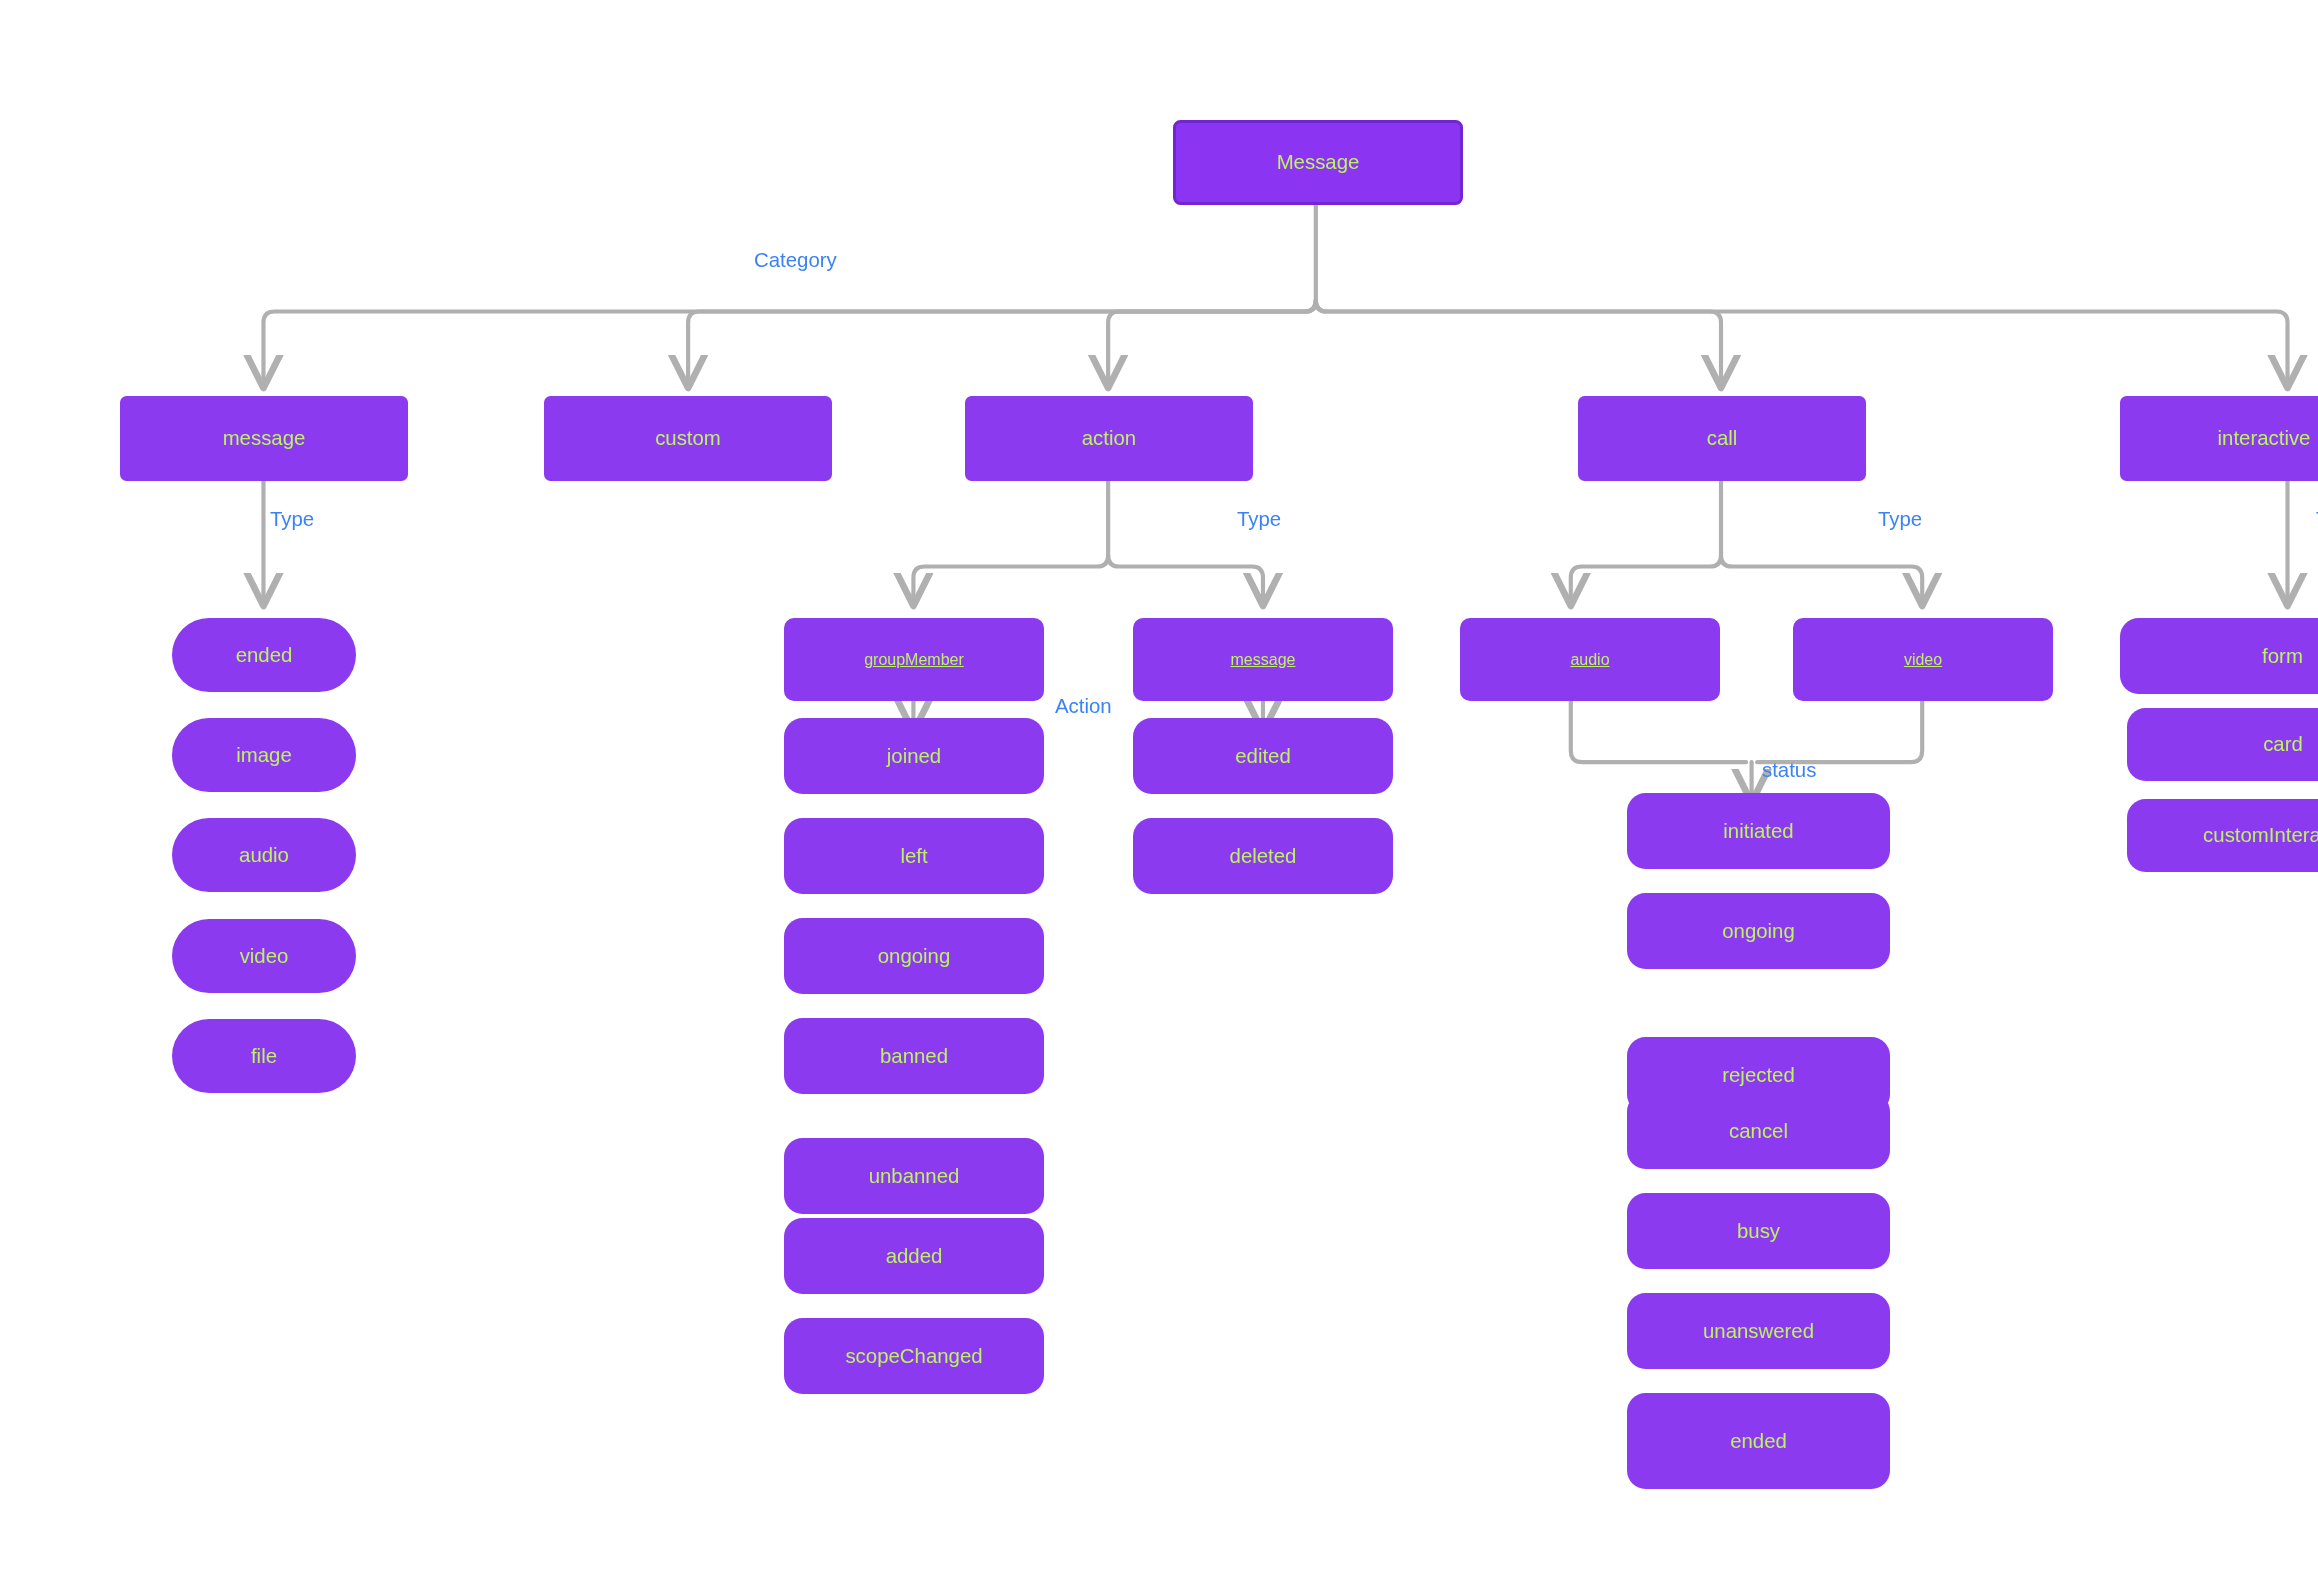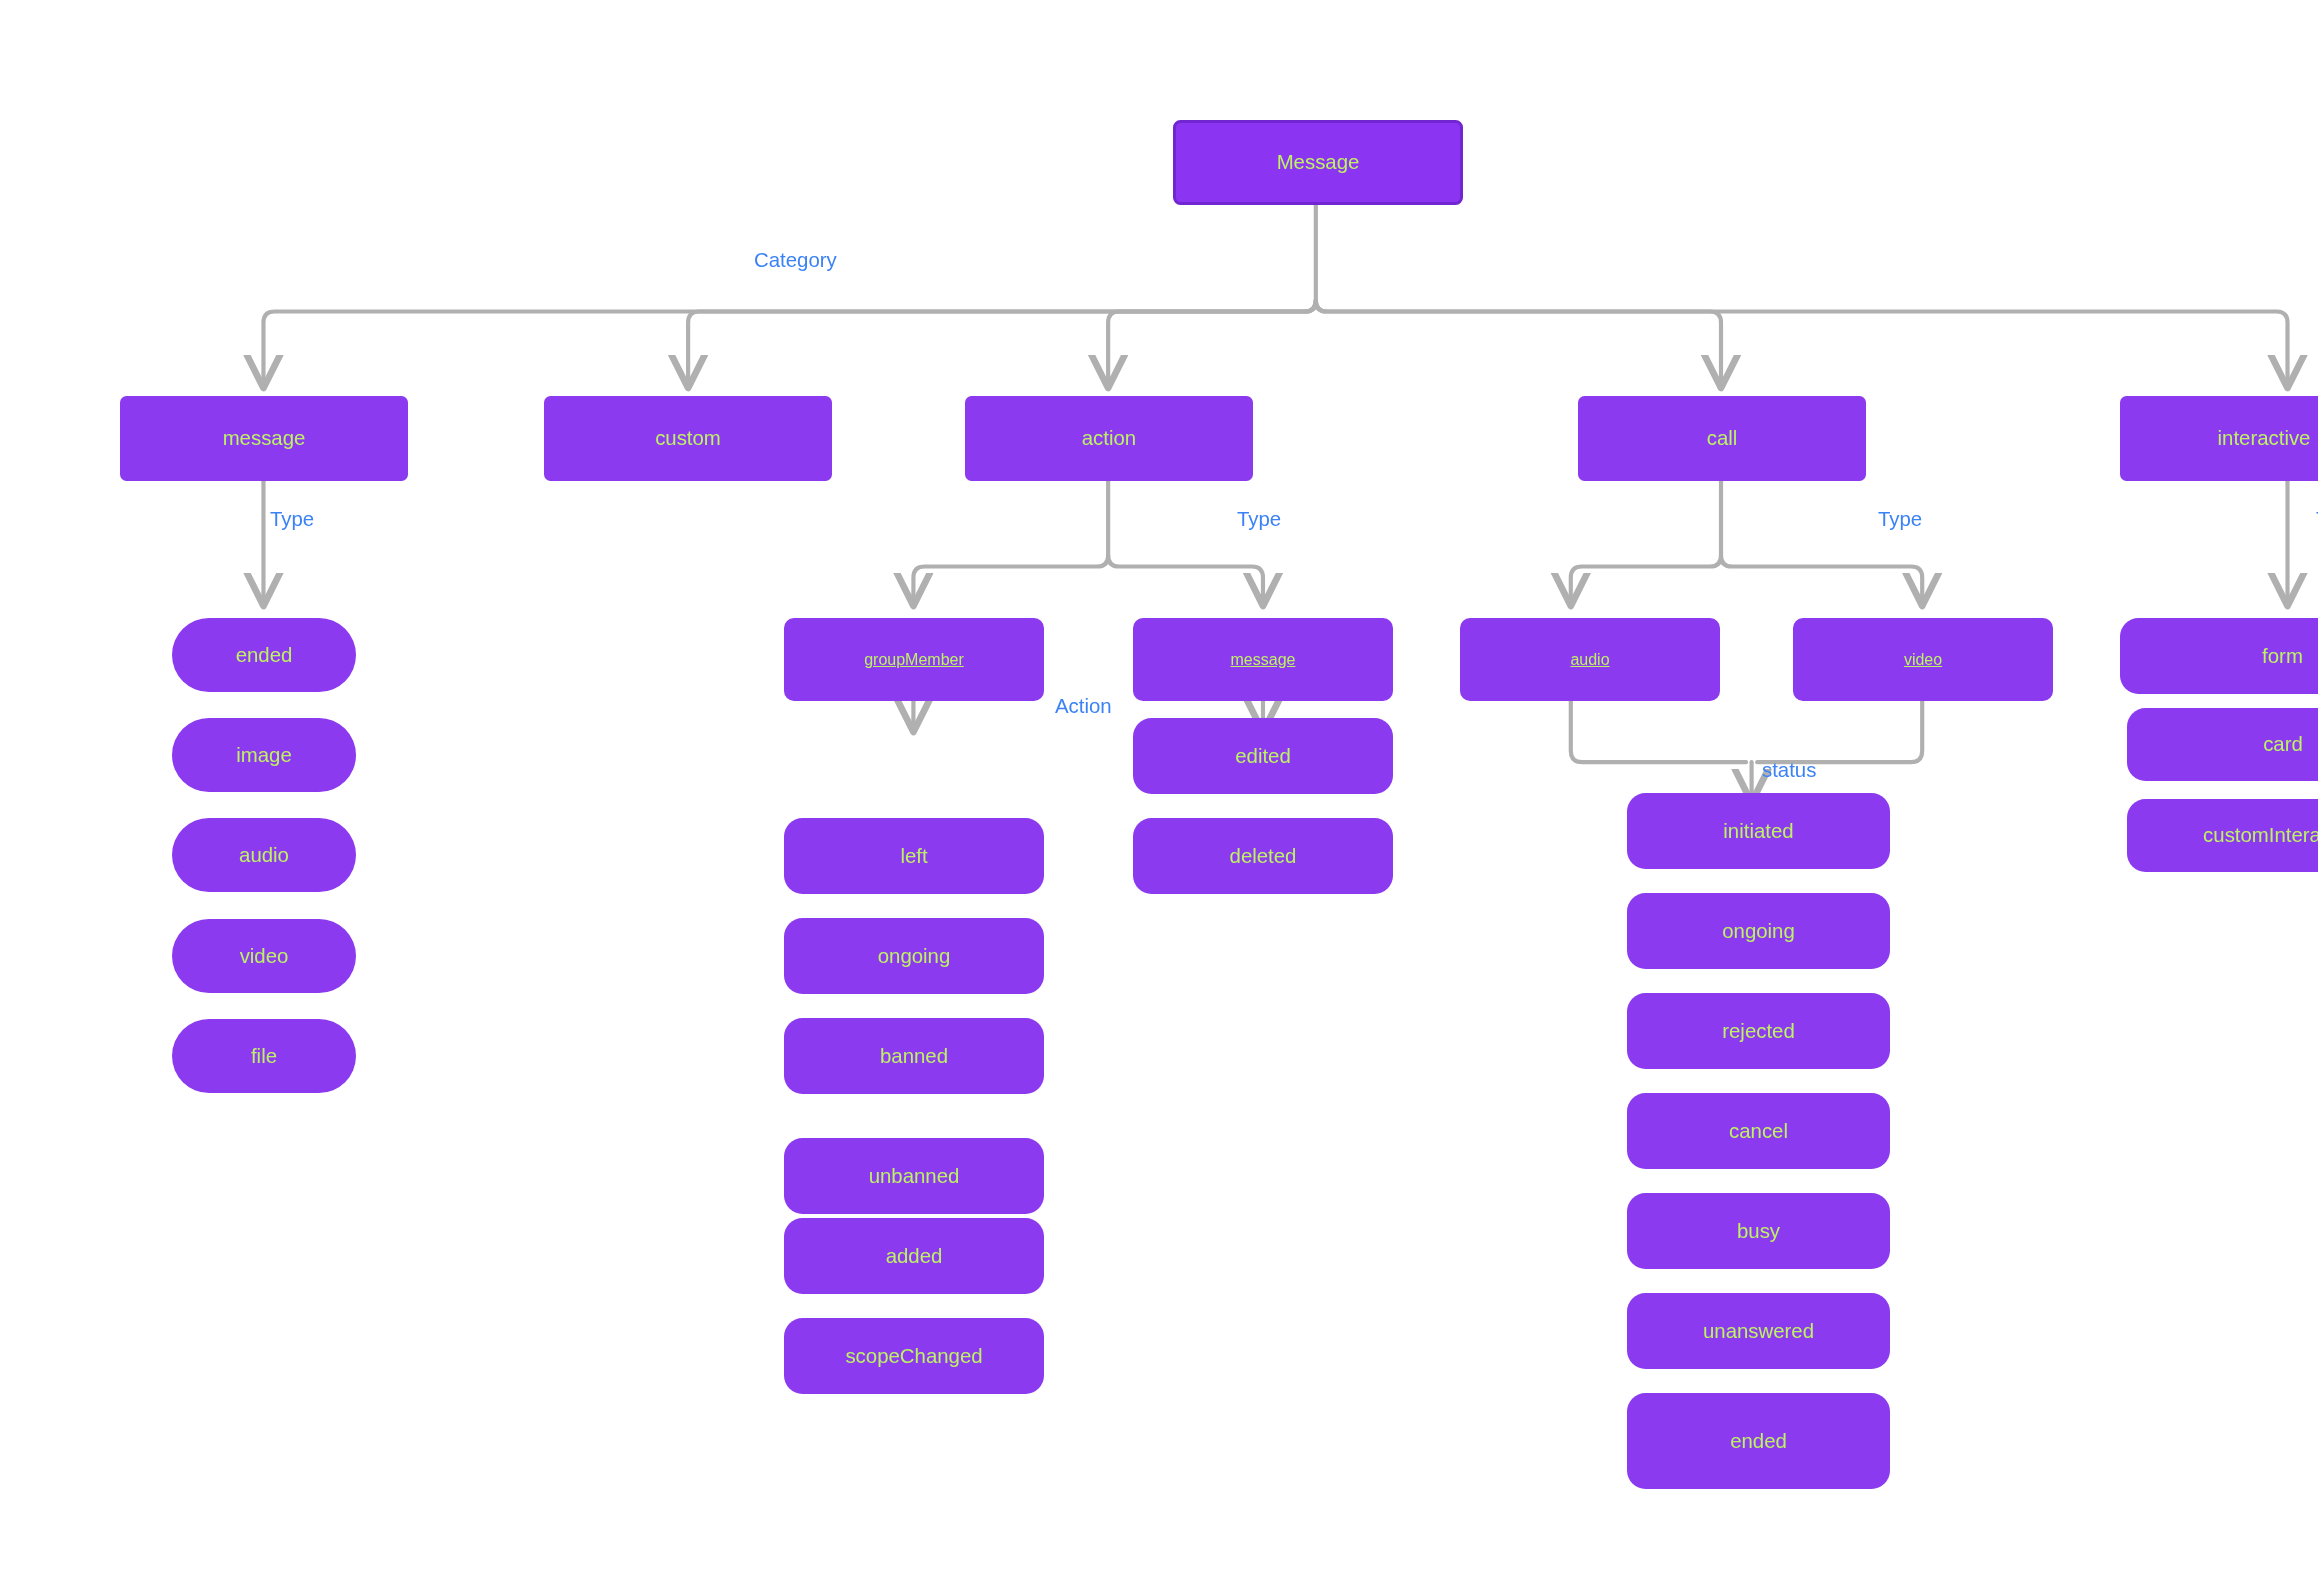--- a/index.html
+++ b/index.html
@@ -129,36 +129,37 @@
 
   <div class="node leaf" style="left:172px; top:618px; width:184px; height:74px;">ended</div>
   <div class="node leaf" style="left:172px; top:718px; width:184px; height:74px;">image</div>
   <div class="node leaf" style="left:172px; top:818px; width:184px; height:74px;">audio</div>
   <div class="node leaf" style="left:172px; top:919px; width:184px; height:74px;">video</div>
   <div class="node leaf" style="left:172px; top:1019px; width:184px; height:74px;">file</div>
 
   <div class="node sub" style="left:784px; top:618px; width:260px; height:83px;">groupMember</div>
   <div class="node sub" style="left:1133px; top:618px; width:260px; height:83px;">message</div>
 
+  <div class="node pill" style="left:784px; top:718px; width:260px; height:76px;">joined</div>
   <div class="node pill" style="left:784px; top:818px; width:260px; height:76px;">left</div>
   <div class="node pill" style="left:784px; top:918px; width:260px; height:76px;">ongoing</div>
   <div class="node pill" style="left:784px; top:1018px; width:260px; height:76px;">banned</div>
   <div class="node pill" style="left:784px; top:1118px; width:260px; height:76px;margin-top:20px;">unbanned</div>
   <div class="node pill" style="left:784px; top:1218px; width:260px; height:76px;">added</div>
   <div class="node pill" style="left:784px; top:1318px; width:260px; height:76px;">scopeChanged</div>
 
   <div class="node pill" style="left:1133px; top:718px; width:260px; height:76px;">edited</div>
   <div class="node pill" style="left:1133px; top:818px; width:260px; height:76px;">deleted</div>
 
   <div class="node sub" style="left:1460px; top:618px; width:260px; height:83px;">audio</div>
   <div class="node sub" style="left:1793px; top:618px; width:260px; height:83px;">video</div>
 
   <div class="node pill" style="left:1627px; top:793px; width:263px; height:76px;">initiated</div>
   <div class="node pill" style="left:1627px; top:893px; width:263px; height:76px;">ongoing</div>
-  <div class="node pill" style="left:1627px; top:993px; width:263px; height:76px;">rejected</div>
+  <div class="node pill" style="left:1627px; top:1037px; width:263px; height:76px;">rejected</div>
   <div class="node pill" style="left:1627px; top:1093px; width:263px; height:76px;">cancel</div>
   <div class="node pill" style="left:1627px; top:1193px; width:263px; height:76px;">busy</div>
   <div class="node pill" style="left:1627px; top:1293px; width:263px; height:76px;">unanswered</div>
   <div class="node pill" style="left:1627px; top:1393px; width:263px; height:96px;">ended</div>
 
   <div class="node pill" style="left:2120px; top:618px; width:325px; height:76px;">form</div>
   <div class="node pill" style="left:2127px; top:708px; width:312px; height:73px;">card</div>
   <div class="node pill" style="left:2127px; top:799px; width:312px; height:73px;">customInteractive</div>
 
 </div>

